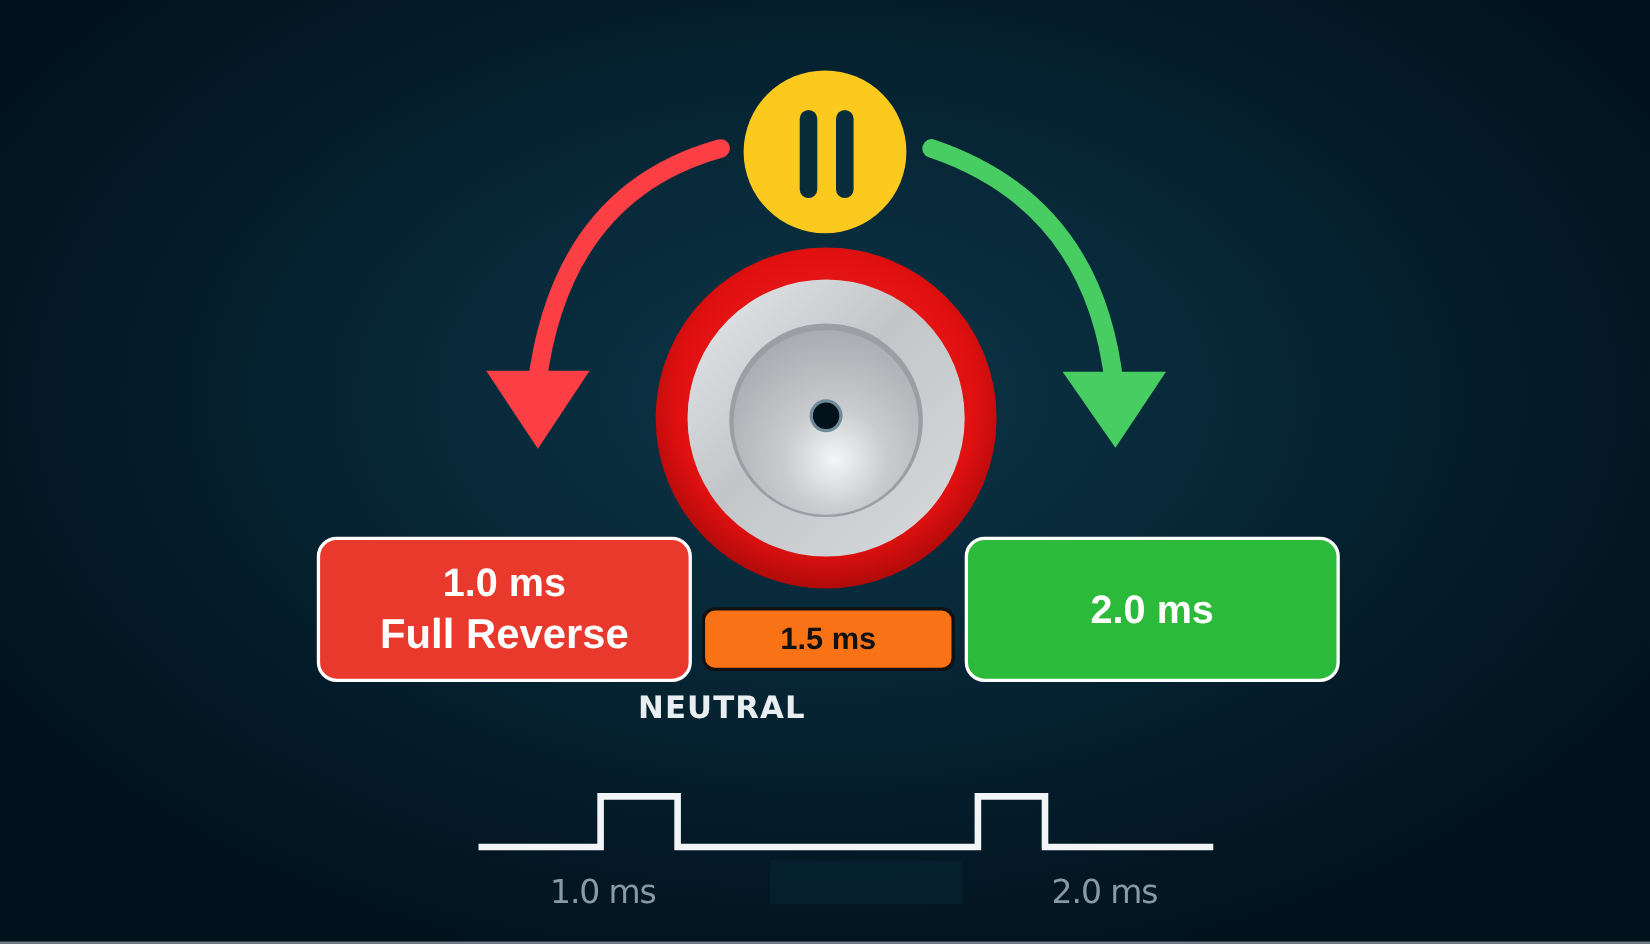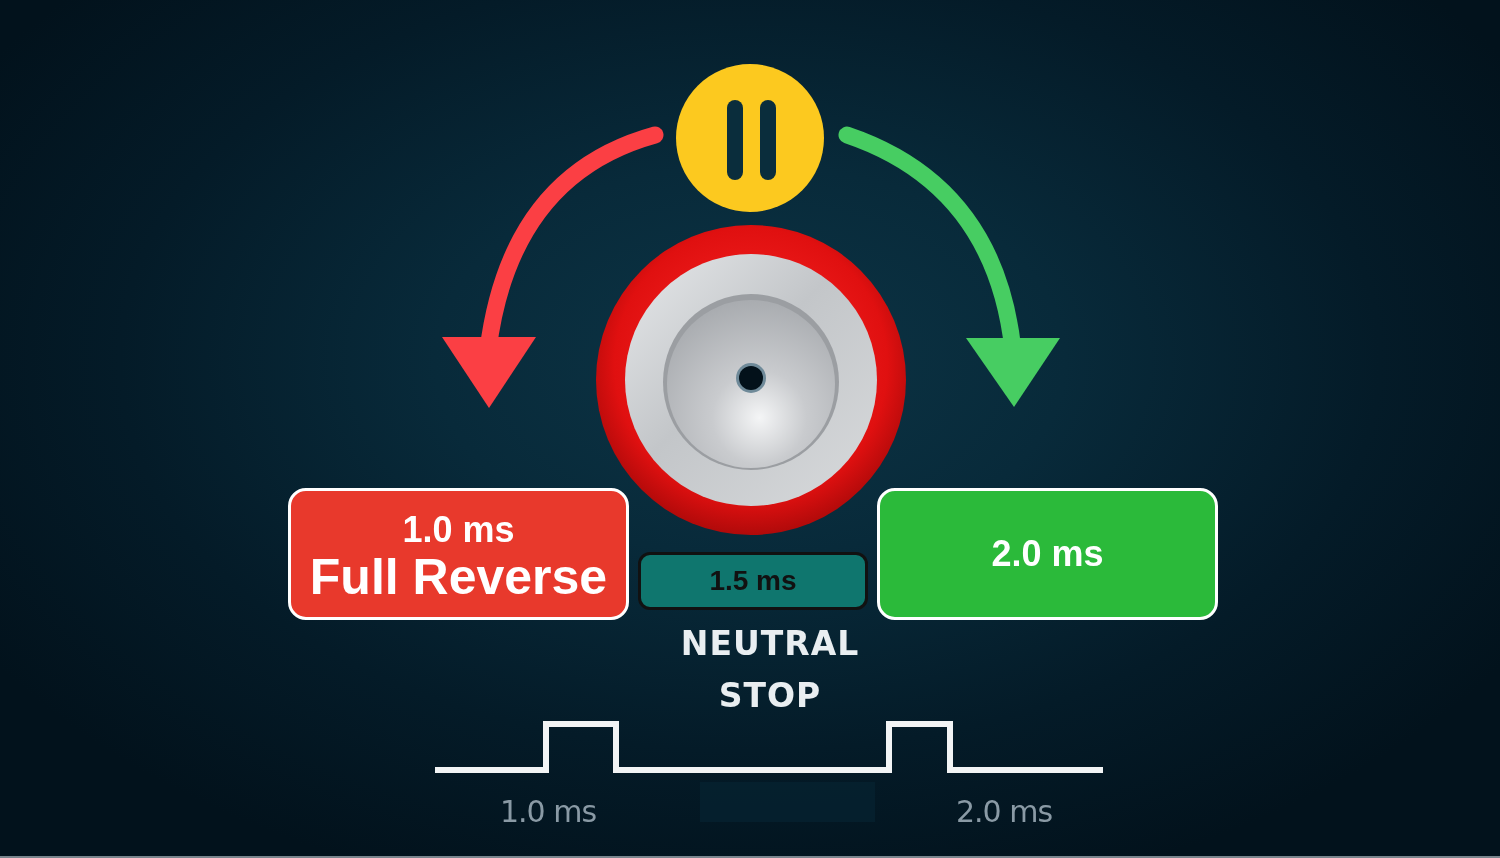--- a/index.html
+++ b/index.html
@@ -11,33 +11,33 @@
   .stage { position:absolute; inset:0; }
   .bottom-strip { position:absolute; left:0; right:0; bottom:0; height:2px; background:#c9d2d8; opacity:0.6; }
   svg.art { position:absolute; left:0; top:0; }
   .label-box {
     position:absolute; box-sizing:border-box;
     border:3px solid #ffffff; border-radius:18px;
     color:#ffffff; font-weight:bold; text-align:center;
     display:flex; flex-direction:column; justify-content:center; align-items:center;
   }
   .label-box .line1 { font-size:36px; line-height:46px; }
-  .label-box .line2 { font-size:50px; line-height:48px; }
+  .label-box .line2 { font-size:38px; line-height:48px; }
   .reverse-box { left:288px; top:488px; width:341px; height:132px; background:#e8392c; }
   .forward-box { left:877px; top:488px; width:341px; height:132px; background:#2bba3a; }
   .neutral-pill {
     position:absolute; left:638px; top:552px; width:230px; height:58px; box-sizing:border-box;
-    background:#0f766e; border:3px solid #111; border-radius:12px;
+    background:#f97316; border:3px solid #111; border-radius:12px;
     color:#111; font-weight:bold; font-size:28px;
     display:flex; align-items:center; justify-content:center;
   }
   .neutral-text {
-    position:absolute; left:620px; top:618px; width:300px; text-align:center;
+    position:absolute; left:580px; top:618px; width:300px; 
     color:#e9eef1; font-family:"DejaVu Sans", sans-serif; font-weight:bold;
-    font-size:33px; line-height:52px; letter-spacing:1px;
+    font-size:28px; line-height:52px; letter-spacing:1px;
   }
   .pulse-label {
     position:absolute; top:794px; color:#8a9aa5;
     font-family:"DejaVu Sans", sans-serif; font-size:30px; letter-spacing:-1px;
   }
   .pulse-left { left:500px; }
   .pulse-right { left:956px; }
   .ghost-box { position:absolute; left:700px; top:782px; width:175px; height:40px; background:#062433; opacity:0.6; }
 </style>
 </head>
@@ -98,21 +98,20 @@
   </div>
 
   <div class="label-box forward-box">
     <div class="line1">2.0 ms</div>
   </div>
 
   <div class="neutral-pill">1.5 ms</div>
 
   <div class="neutral-text">
     <div>NEUTRAL</div>
-    <div>STOP</div>
   </div>
 
   <div class="ghost-box"></div>
   <div class="pulse-label pulse-left">1.0 ms</div>
   <div class="pulse-label pulse-right">2.0 ms</div>
 
   <div class="bottom-strip"></div>
 </div>
 
 </body></html>

